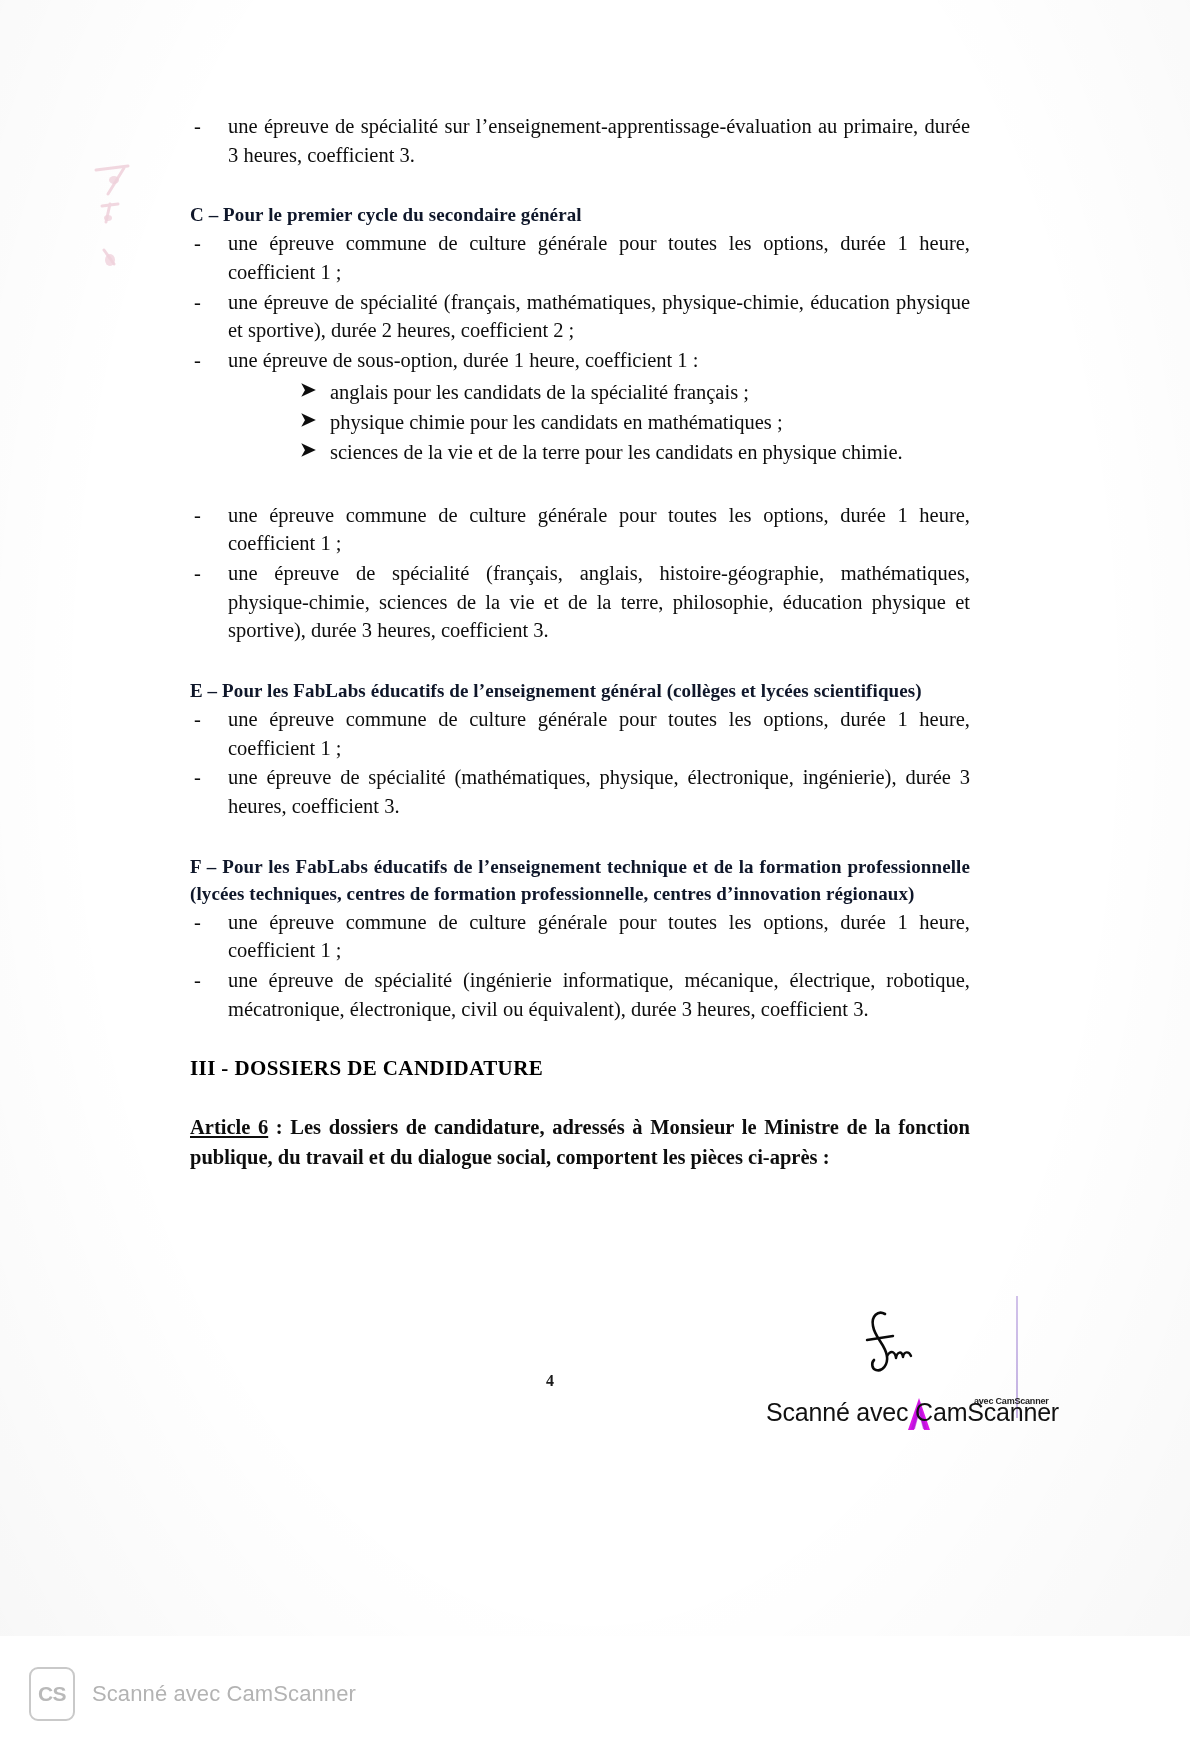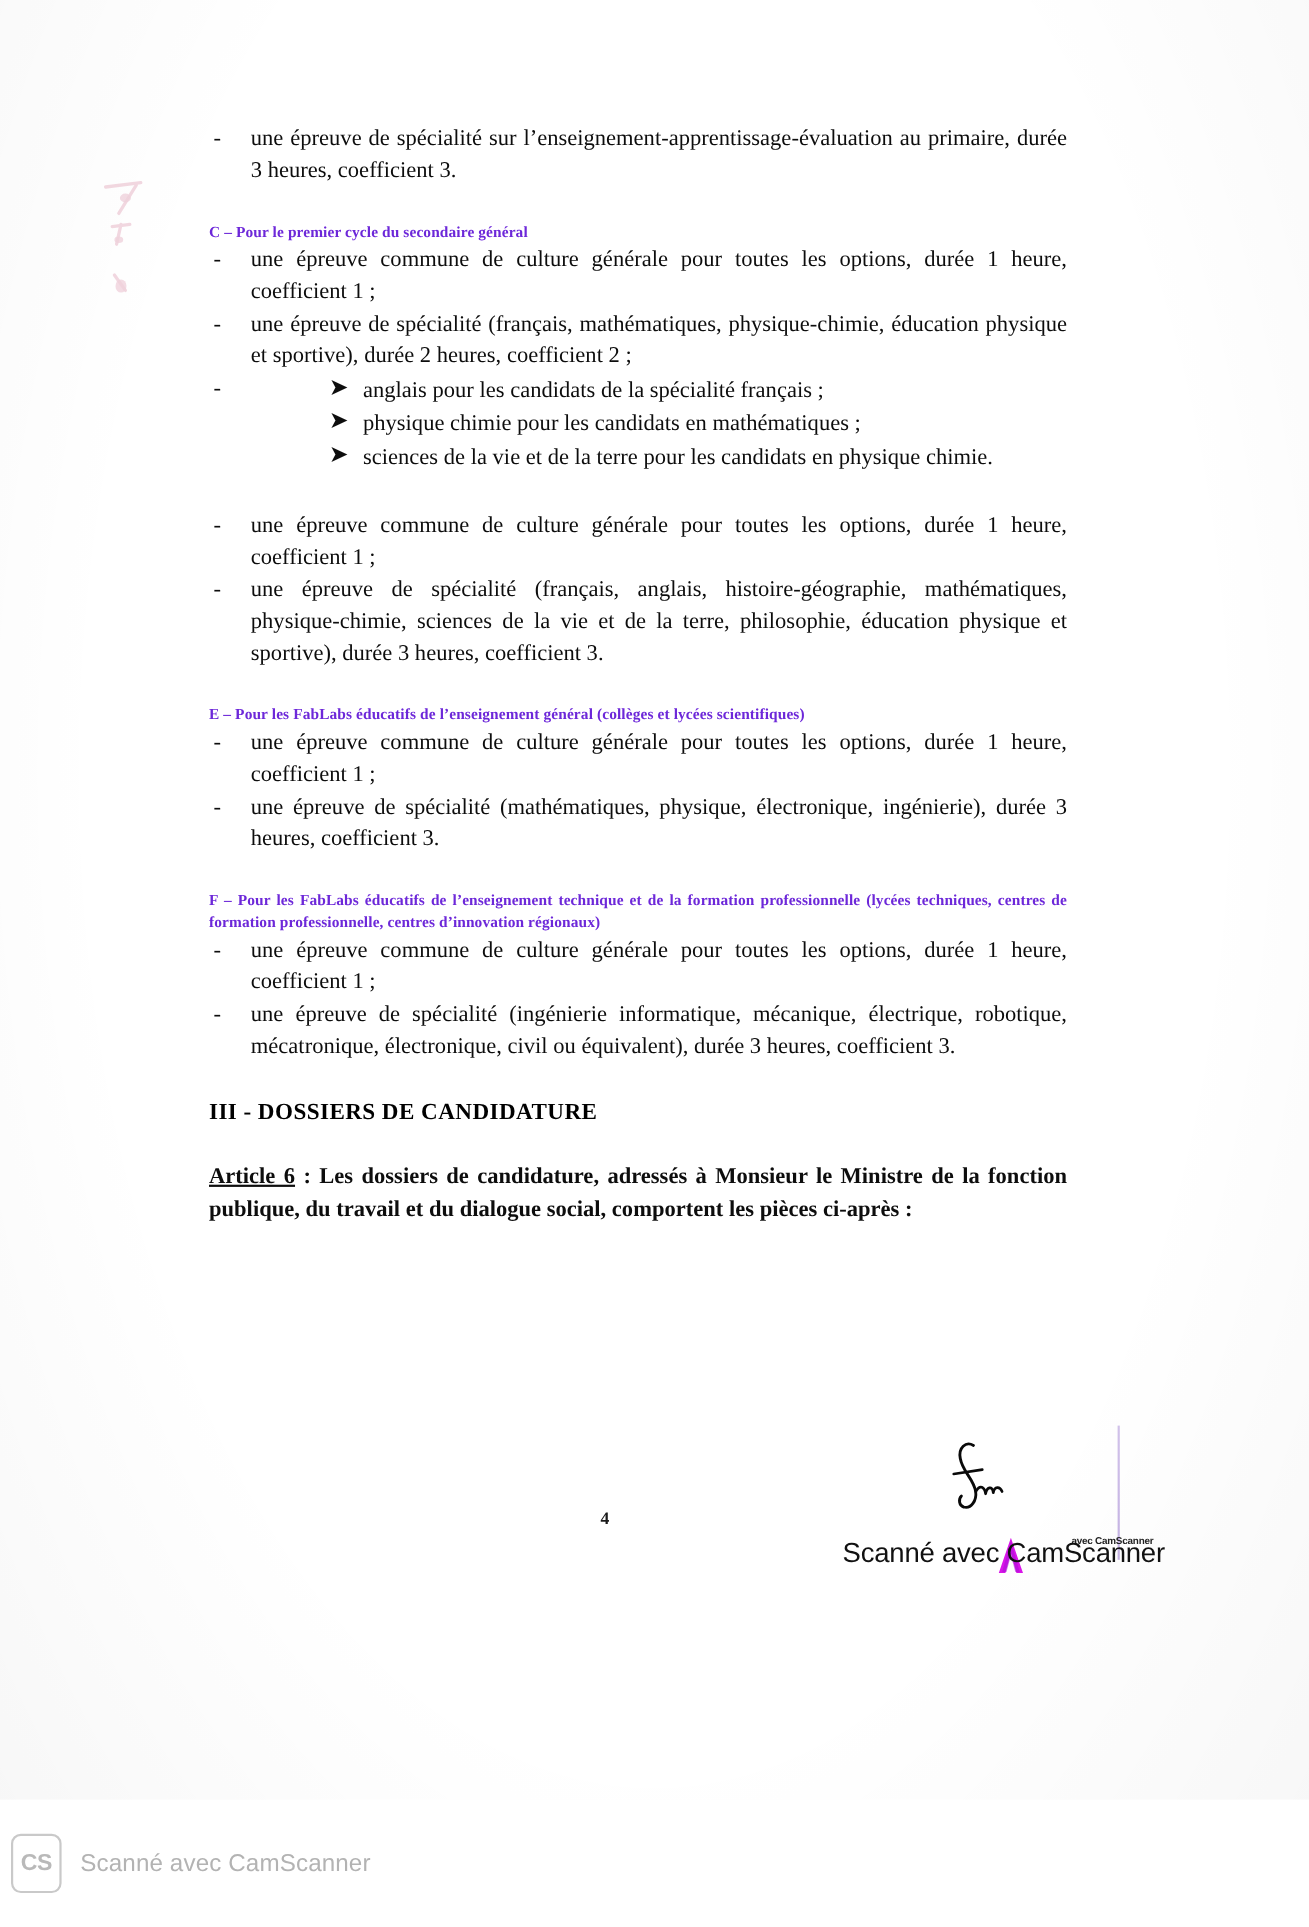--- a/index.html
+++ b/index.html
@@ -35,25 +35,25 @@
   }
 
   .doc-body {
     position: absolute;
     left: 190px;
     top: 112px;
     width: 780px;
   }
 
   .section-head {
-    font-size: 14px;
+    font-size: 19px;
     font-weight: bold;
     line-height: 1.42;
     margin: 0;
-    color: #6d28d9;
+    color: #0f172a;
     letter-spacing: 0.1px;
   }
   .section-head.justified {
     text-align: justify;
   }
 
   .gap-lg { height: 32px; }
 
   
   ul.dash-list {
@@ -206,21 +206,21 @@
   
   .bottom-bar {
     position: absolute;
     left: 0;
     bottom: 0;
     width: 1190px;
     height: 116px;
     background: #ffffff;
     display: flex;
     align-items: center;
-    padding-left: 10px;
+    padding-left: 29px;
     box-sizing: border-box;
   }
   .cs-logo {
     width: 46px;
     height: 54px;
     border: 2.5px solid #c9c9c9;
     border-radius: 9px;
     display: flex;
     align-items: center;
     justify-content: center;
@@ -276,20 +276,21 @@
       <li>
         <span class="dash">-</span>
         <span>une épreuve commune de culture générale pour toutes les options, durée 1 heure, coefficient 1 ;</span>
       </li>
       <li>
         <span class="dash">-</span>
         <span>une épreuve de spécialité (français, mathématiques, physique-chimie, éducation physique et sportive), durée 2 heures, coefficient 2 ;</span>
       </li>
       <li>
         <span class="dash">-</span>
+        <span>une épreuve de sous-option, durée 1 heure, coefficient 1 :</span>
       </li>
     </ul>
     <ul class="arrow-list">
       <li>
         <span class="arrow">➤</span>
         <span>anglais pour les candidats de la spécialité français ;</span>
       </li>
       <li>
         <span class="arrow">➤</span>
         <span>physique chimie pour les candidats en mathématiques ;</span>

